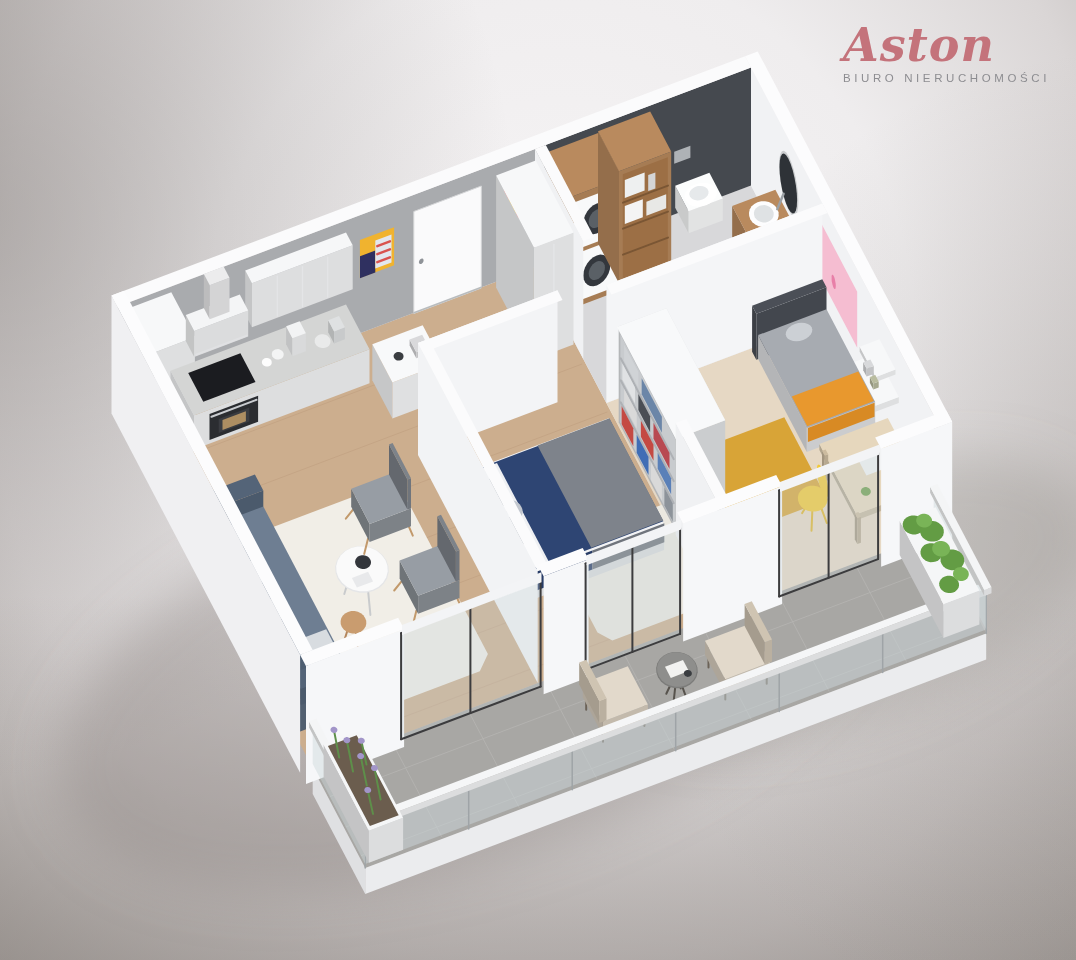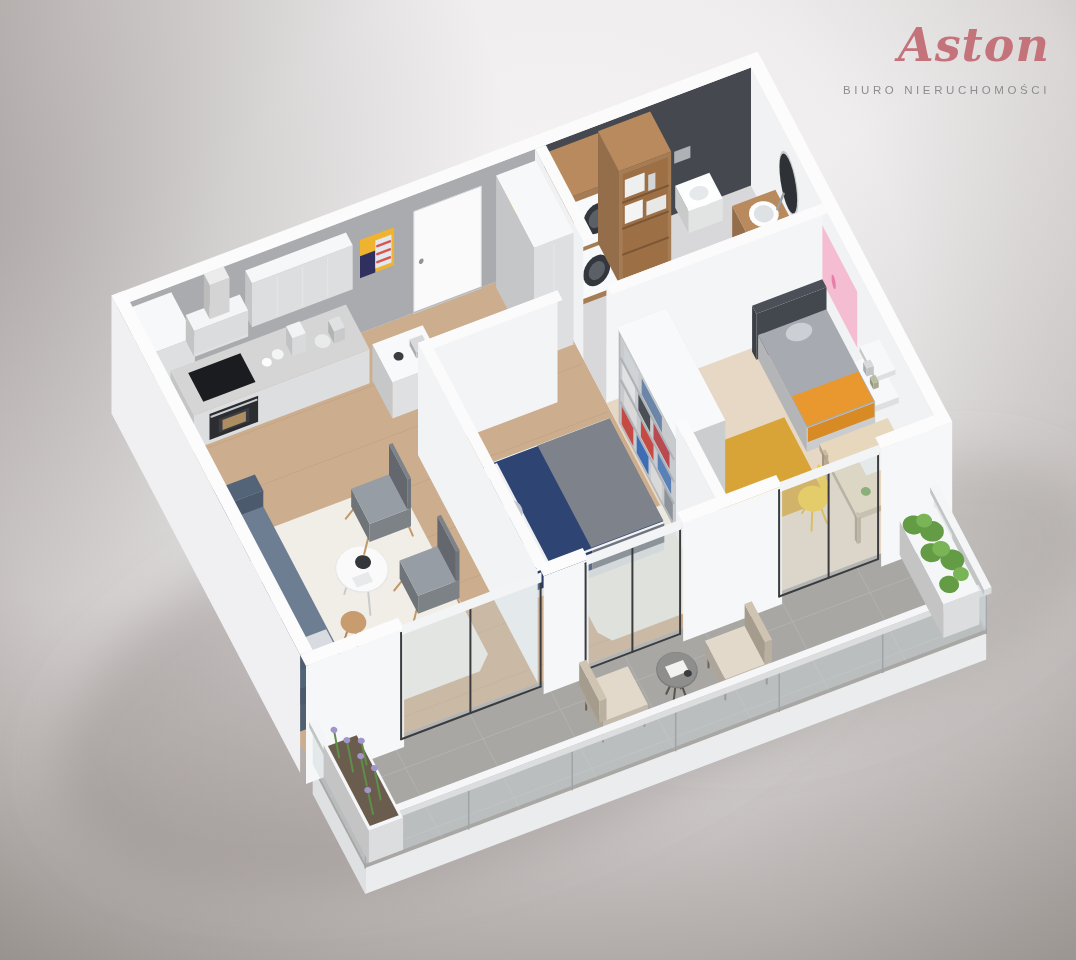--- a/index.html
+++ b/index.html
@@ -10,30 +10,30 @@
   .bg{
     position:absolute;inset:0;
     background:
       radial-gradient(circle at -5% 22%, rgba(128,122,119,.50), rgba(128,122,119,0) 42%),
       radial-gradient(circle at 106% 58%, rgba(148,142,138,.38), rgba(148,142,138,0) 40%),
       linear-gradient(to bottom, rgba(255,255,255,0) 62%, rgba(118,110,105,.42) 100%),
       radial-gradient(ellipse at 52% 36%, #f7f5f6 0%, #efedee 45%, #dad6d6 72%, #b2adaa 100%);
   }
   #scene{position:absolute;left:0;top:0;}
   .logo{
-    position:absolute;top:22px;right:26px;text-align:right;user-select:none;
+    position:absolute;top:22px;right:26px;text-align:left;user-select:none;
   }
   .logo .name{
     font-family:"DejaVu Serif", serif;
     font-style:italic;font-weight:bold;font-size:46px;line-height:1.0;
     letter-spacing:1px;
   }
   .logo .tagline{
     font-family:"Liberation Sans", sans-serif;
-    font-size:11.5px;letter-spacing:3.6px;margin-top:16px;font-weight:400;
+    font-size:11.5px;letter-spacing:3.6px;margin-top:4px;font-weight:400;
   }
 </style>
 </head>
 <body>
 
 <div class="bg"></div>
 
 <svg id="scene" width="1076" height="960" viewBox="0 0 1076 960">
   <defs>
     <filter id="soft" x="-60%" y="-60%" width="220%" height="220%">

